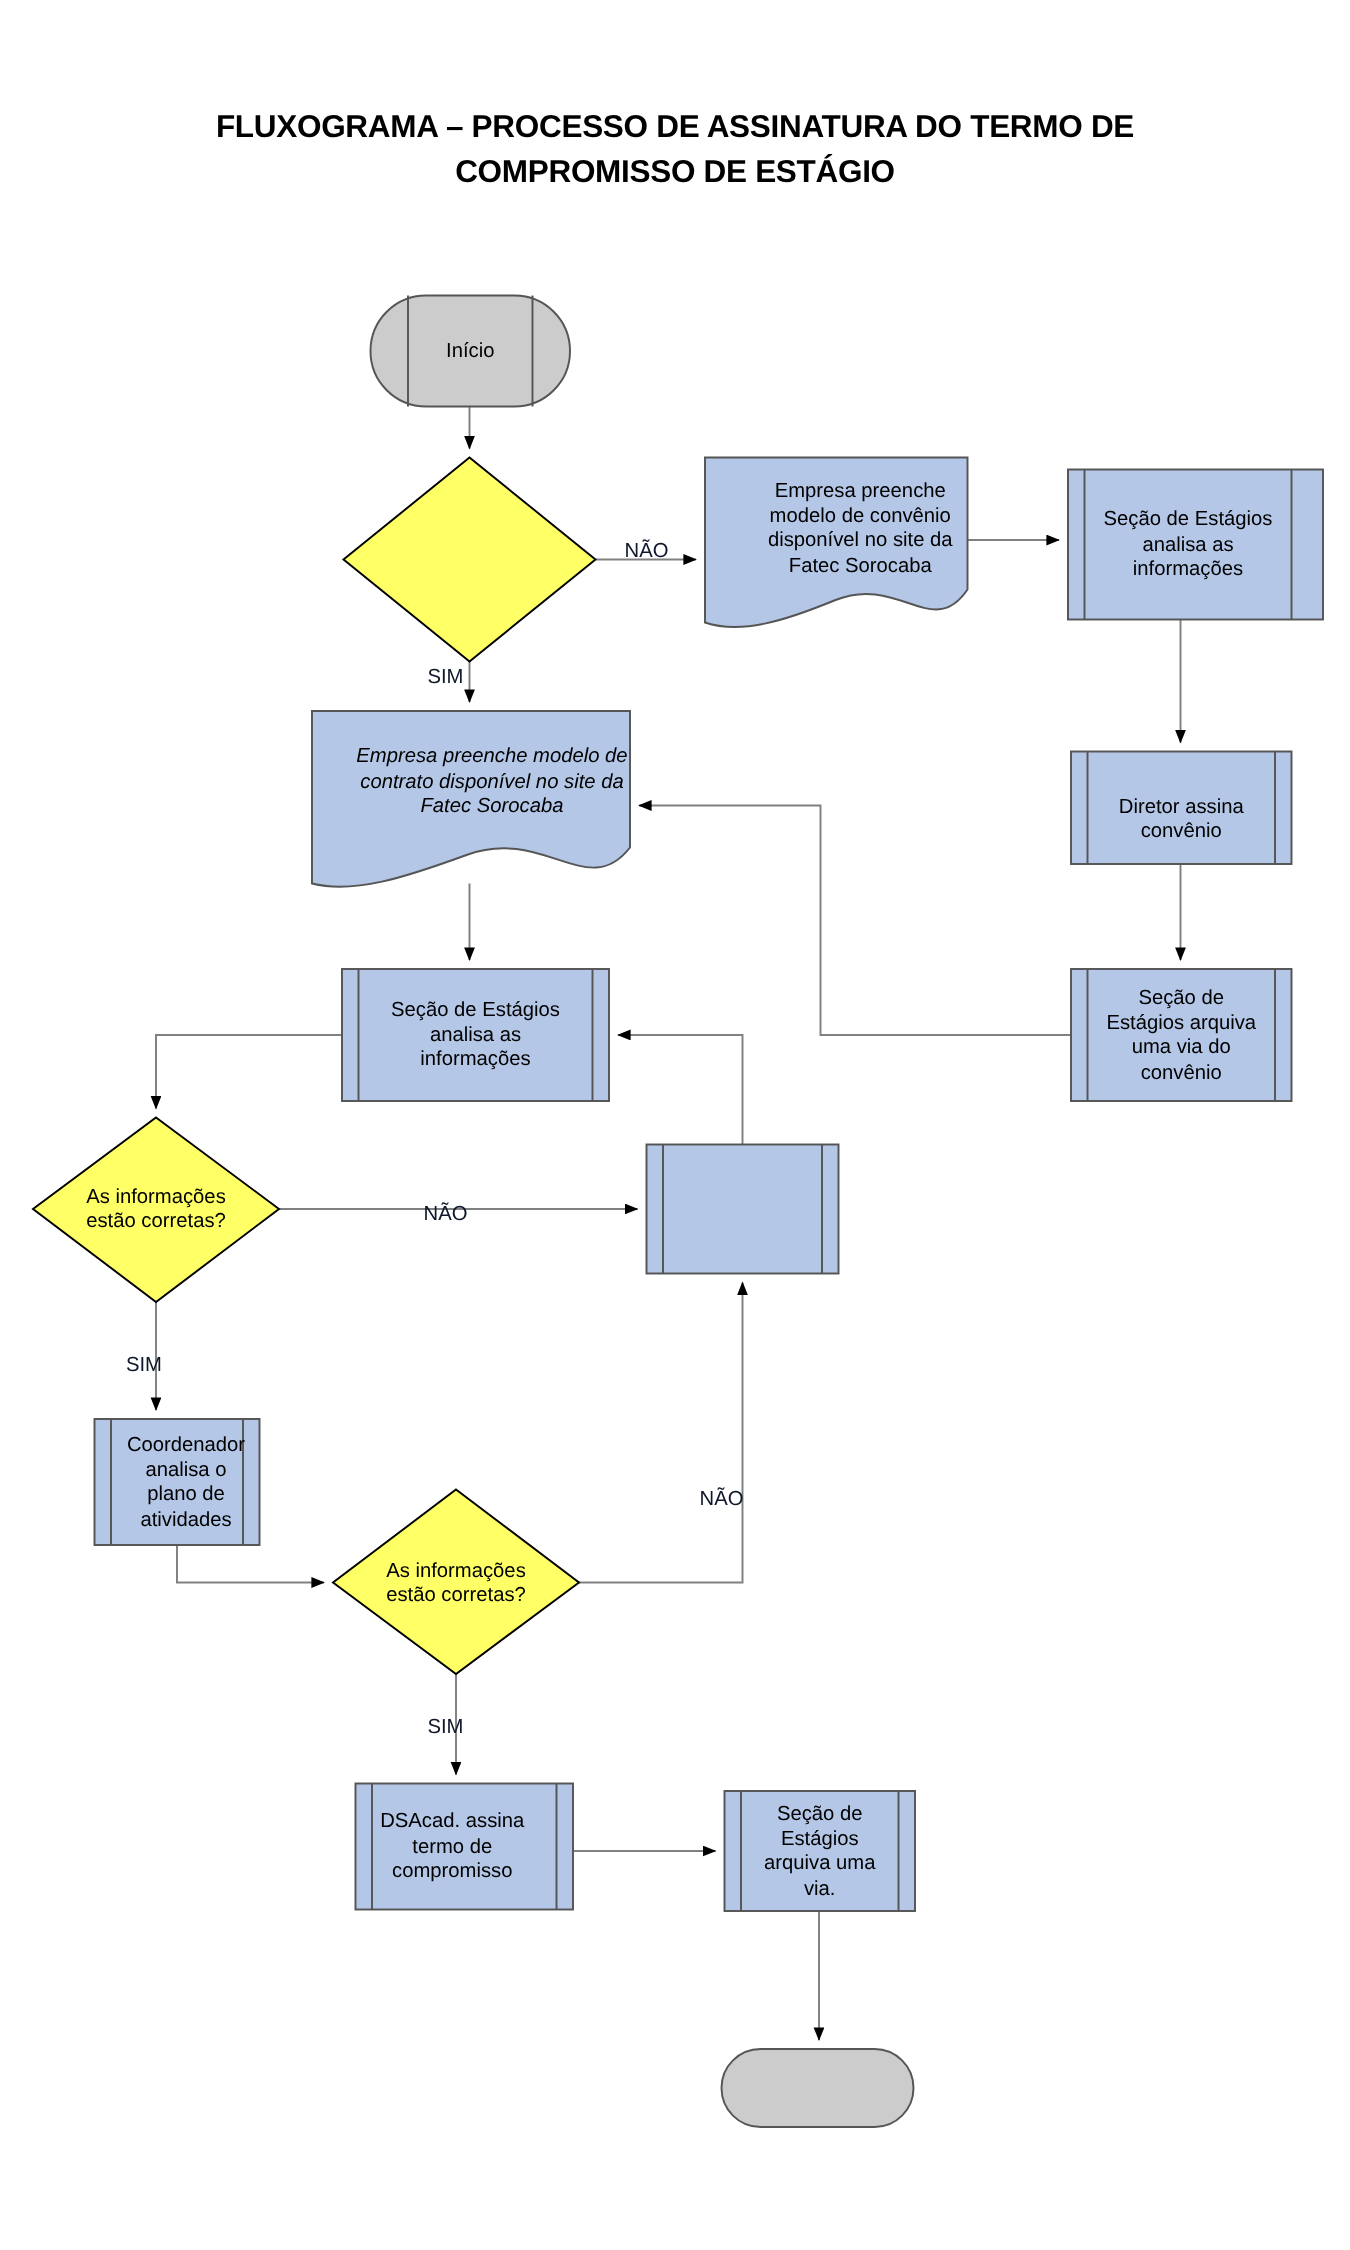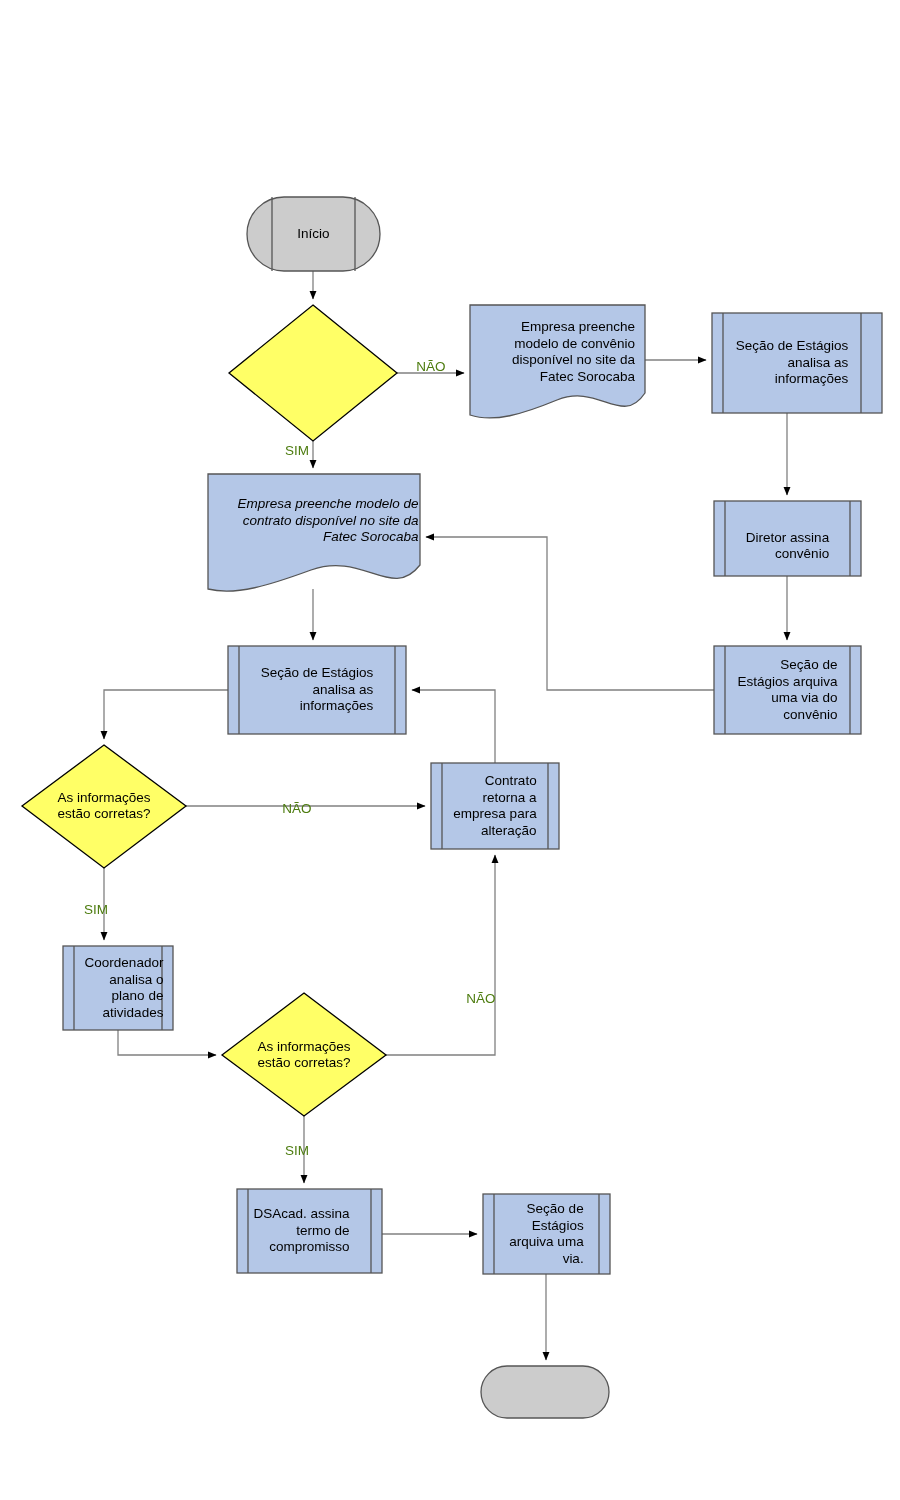--- a/index.html
+++ b/index.html
@@ -35,40 +35,41 @@
   #flow-svg {
     position: absolute;
     left: 0;
     top: 0;
   }
   .node-label {
     position: absolute;
     display: flex;
     align-items: center;
     justify-content: center;
-    text-align: right;
+    text-align: center;
     font-size: 13.5px;
     line-height: 16.5px;
     color: #000000;
     pointer-events: none;
     white-space: pre-line;
   }
   .edge-label {
     position: absolute;
     font-size: 13.5px;
-    color: #4d7c0f;
+    color: #0f172a;
     text-align: center;
     white-space: nowrap;
   }
 </style>
 </head>
 <body>
 
 <div id="page">
 
+  <div id="title">FLUXOGRAMA – PROCESSO DE ASSINATURA DO TERMO DE COMPROMISSO DE ESTÁGIO</div>
 
   <svg id="flow-svg" width="900" height="1500" viewBox="0 0 900 1500">
     <defs>
       <marker id="arrow" markerWidth="10" markerHeight="10" refX="8.4" refY="3.6" orient="auto" markerUnits="userSpaceOnUse">
         <path d="M0,0 L9,3.6 L0,7.2 z" fill="#000000"></path>
       </marker>
     </defs>
 
     <g stroke="#808080" stroke-width="1.3" fill="none">
 
@@ -210,24 +211,20 @@
 contrato disponível no site da
 Fatec Sorocaba</div>
 
   <div class="node-label" style="left:239px; top:646px; width:156px; height:88px;">Seção de Estágios
 analisa as
 informações</div>
 
   <div class="node-label" style="left:20px; top:768px; width:168px; height:76px;">As informações
 estão corretas?</div>
 
-  <div class="node-label" style="left:442px; top:763px; width:106px; height:86px;">Contrato
-retorna a
-empresa para
-alteração</div>
 
   <div class="node-label" style="left:64px; top:946px; width:120px; height:84px;">Coordenador
 analisa o
 plano de
 atividades</div>
 
   <div class="node-label" style="left:220px; top:1017px; width:168px; height:76px;">As informações
 estão corretas?</div>
 
   <div class="node-label" style="left:248px; top:1189px; width:107px; height:84px;">DSAcad. assina

